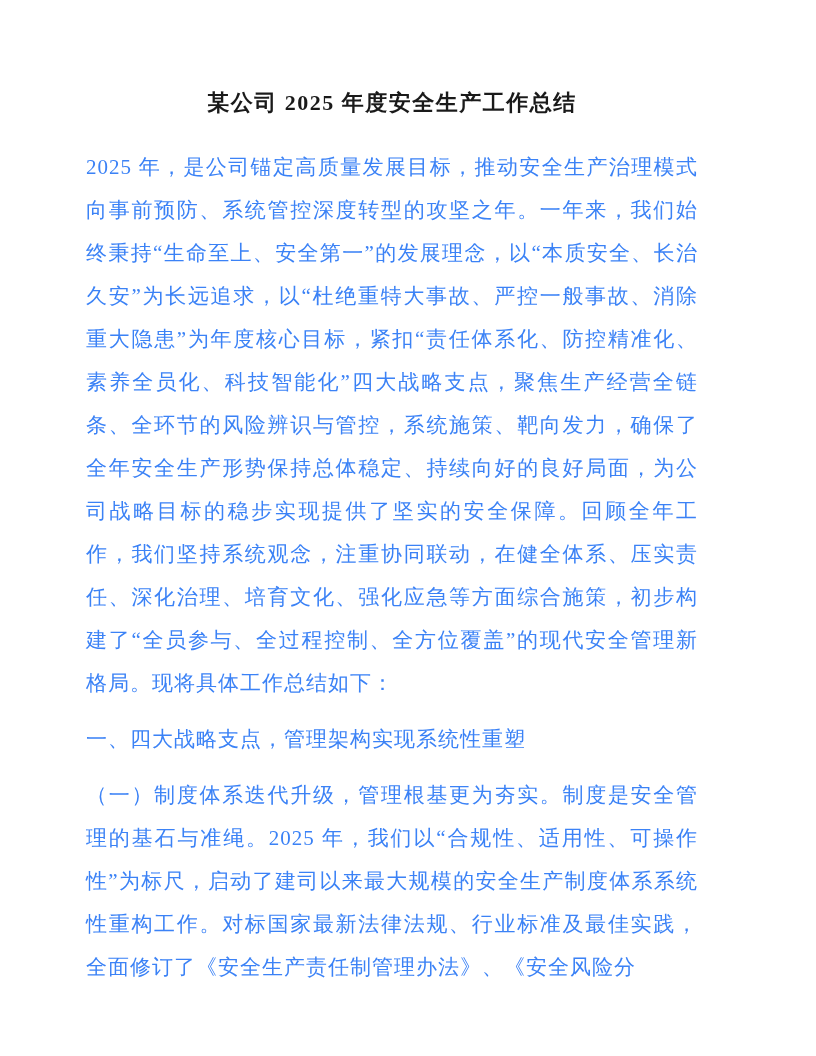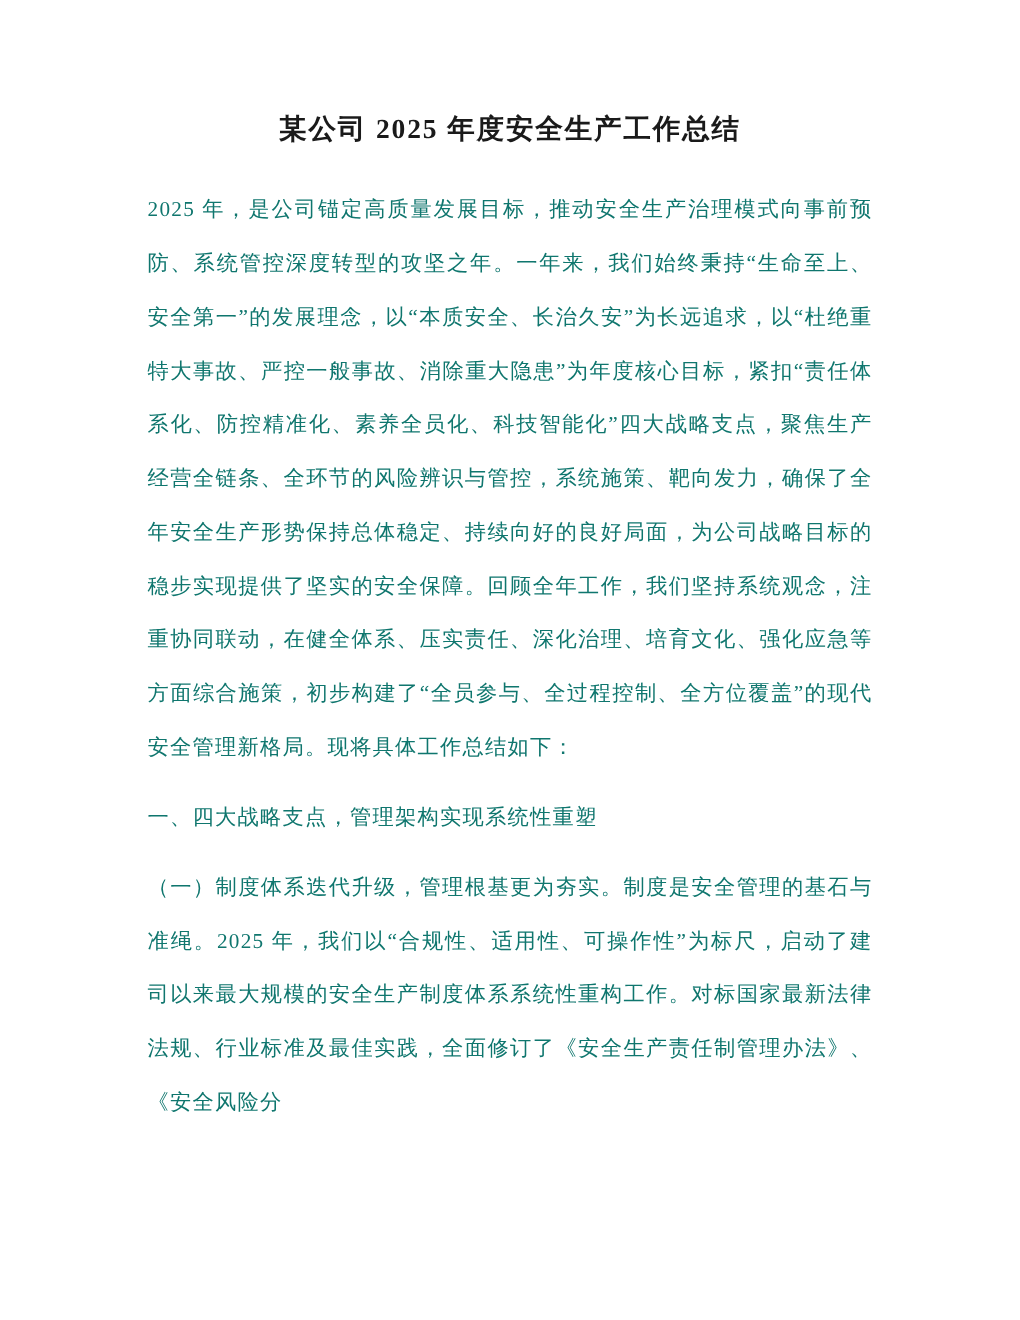--- a/index.html
+++ b/index.html
@@ -10,42 +10,42 @@
   body {
     width: 816px;
     height: 1056px;
     font-family: "Liberation Serif", "DejaVu Serif", serif;
     color: #1f1f1f;
   }
   .page {
     box-sizing: border-box;
     width: 816px;
     height: 1056px;
-    padding: 86px 118px 50px 118px;
+    padding: 86px 118px 50px 86px;
     background: #ffffff;
     overflow: hidden;
   }
   .doc-title {
     margin: 0 0 26px 0;
     font-size: 22px;
     font-weight: 600;
     line-height: 34px;
     text-align: center;
     letter-spacing: 1.5px;
     color: #1a1a1a;
   }
   .para {
     margin: 0 0 13px 0;
-    font-size: 17px;
+    font-size: 21px;
     line-height: 43px;
     letter-spacing: 1px;
     text-align: justify;
     text-justify: inter-ideograph;
     word-break: break-all;
-    color: #0f766e;
+    color: #3b82f6;
   }
   .para:last-child {
     margin-bottom: 0;
   }
   .section-heading {
     margin-top: 2px;
   }
 </style>
 </head>
 <body>

